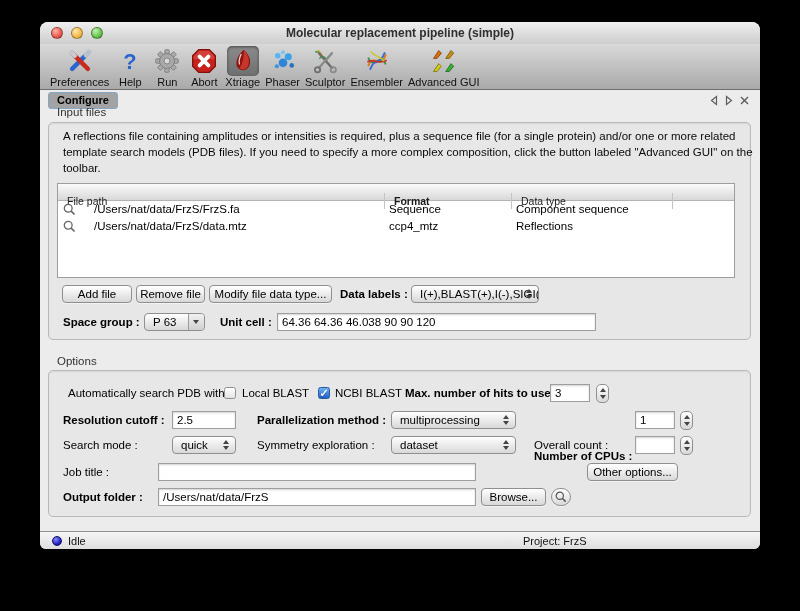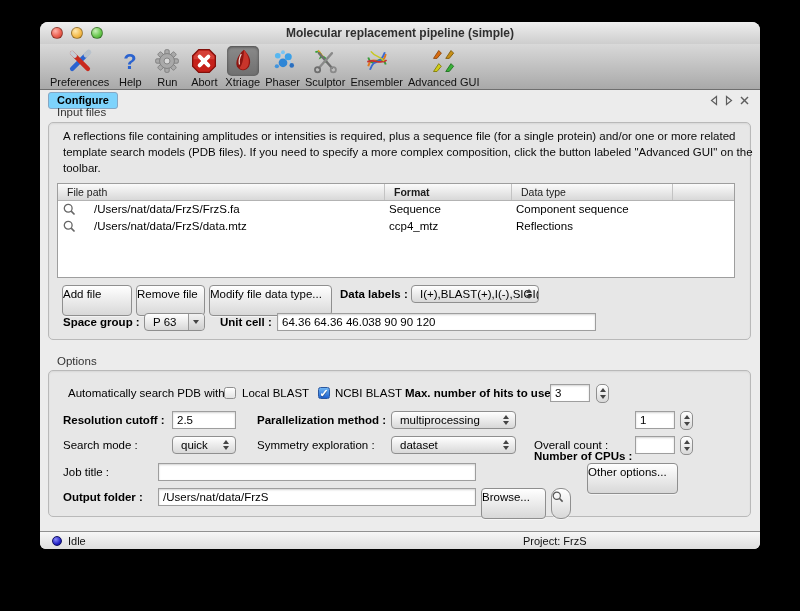--- a/index.html
+++ b/index.html
@@ -22,43 +22,43 @@
            background:linear-gradient(#d9d9d9,#a9a9a9);border-bottom:1px solid #6f6f6f;
            display:flex;align-items:flex-start;padding:2px 0 0 10px;box-sizing:border-box;}
   .tool{display:flex;flex-direction:column;align-items:center;margin-right:5px;cursor:default;}
   .tool .ic{width:32px;height:30px;display:flex;align-items:center;justify-content:center;border-radius:5px;}
   .tool .ic.sel{background:linear-gradient(#8b8b8b,#6f6f6f);box-shadow:inset 0 1px 3px rgba(0,0,0,.5);}
   .tool .tl{font-size:11px;color:#111;line-height:12px;white-space:nowrap;}
   .qmark{font-size:25px;font-weight:bold;fill:#2b63cf;}
   
   .tabrow{position:absolute;left:0;top:68px;right:0;height:21px;background:#ececec;}
   .tab{position:absolute;left:8px;top:2px;height:15px;line-height:15px;padding:0 8px;
-       background:#7dd3fc;border:1px solid #86a7c4;border-radius:3px;font-size:11px;font-weight:bold;color:#000;}
+       background:#a3a3a3;border:1px solid #86a7c4;border-radius:3px;font-size:11px;font-weight:bold;color:#000;}
   .navic{position:absolute;top:5px;width:11px;height:11px;}
   
   .seclabel{position:absolute;font-size:11.5px;color:#333;}
   .gbox{position:absolute;left:8px;width:703px;background:#e7e7e7;border:1px solid #b9b9b9;
         border-radius:5px;box-sizing:border-box;box-shadow:inset 0 1px 2px rgba(0,0,0,.07);}
   .box-input{top:100px;height:218px;}
   .box-opts{top:348px;height:147px;}
   .desc{position:absolute;left:23px;top:106px;font-size:11.5px;color:#0a0a0a;line-height:16px;white-space:nowrap;}
   
   .ftable{position:absolute;left:17px;top:161px;width:678px;height:95px;background:#fff;
           border:1px solid #9e9e9e;box-sizing:border-box;}
   .thead{position:absolute;left:0;top:0;right:0;height:16px;background:linear-gradient(#fbfbfb,#d8d8d8);
          border-bottom:1px solid #b3b3b3;}
-  .th{position:absolute;top:0;height:16px;line-height:16px;font-size:10.5px;color:#1c1c1c;
+  .th{position:absolute;top:9px;height:16px;line-height:16px;font-size:10.5px;color:#1c1c1c;
       padding-left:9px;box-sizing:border-box;border-right:1px solid #c3c3c3;}
   .trow{position:absolute;left:0;right:0;height:17px;font-size:11.5px;color:#000;}
   .trow .cell{position:absolute;top:0;line-height:17px;white-space:nowrap;}
   .mag{display:inline-block;}
   
   .lb{position:absolute;font-size:11.5px;color:#000;line-height:18px;white-space:nowrap;text-align:right;}
   .b{font-weight:bold;}
-  .btn{position:absolute;height:31px;line-height:17px;font-size:11.5px;color:#000;
+  .btn{position:absolute;height:18px;line-height:17px;text-align:center;font-size:11.5px;color:#000;
        background:linear-gradient(#ffffff,#d8d8d8);border:1px solid #8f8f8f;border-radius:4px;
        box-sizing:border-box;box-shadow:0 1px 0 rgba(255,255,255,.5);}
   .popup{position:absolute;height:18px;line-height:16px;font-size:11.5px;color:#000;
          background:linear-gradient(#ffffff,#d8d8d8);border:1px solid #8f8f8f;border-radius:4px;
          box-sizing:border-box;padding-left:8px;white-space:nowrap;overflow:hidden;}
   .pop-ar{position:absolute;right:5px;top:2px;width:7px;height:12px;}
   .pop-ar:before{content:"";position:absolute;left:0;top:1px;border-left:3.5px solid transparent;
         border-right:3.5px solid transparent;border-bottom:4px solid #444;}
   .pop-ar:after{content:"";position:absolute;left:0;bottom:1px;border-left:3.5px solid transparent;
         border-right:3.5px solid transparent;border-top:4px solid #444;}

